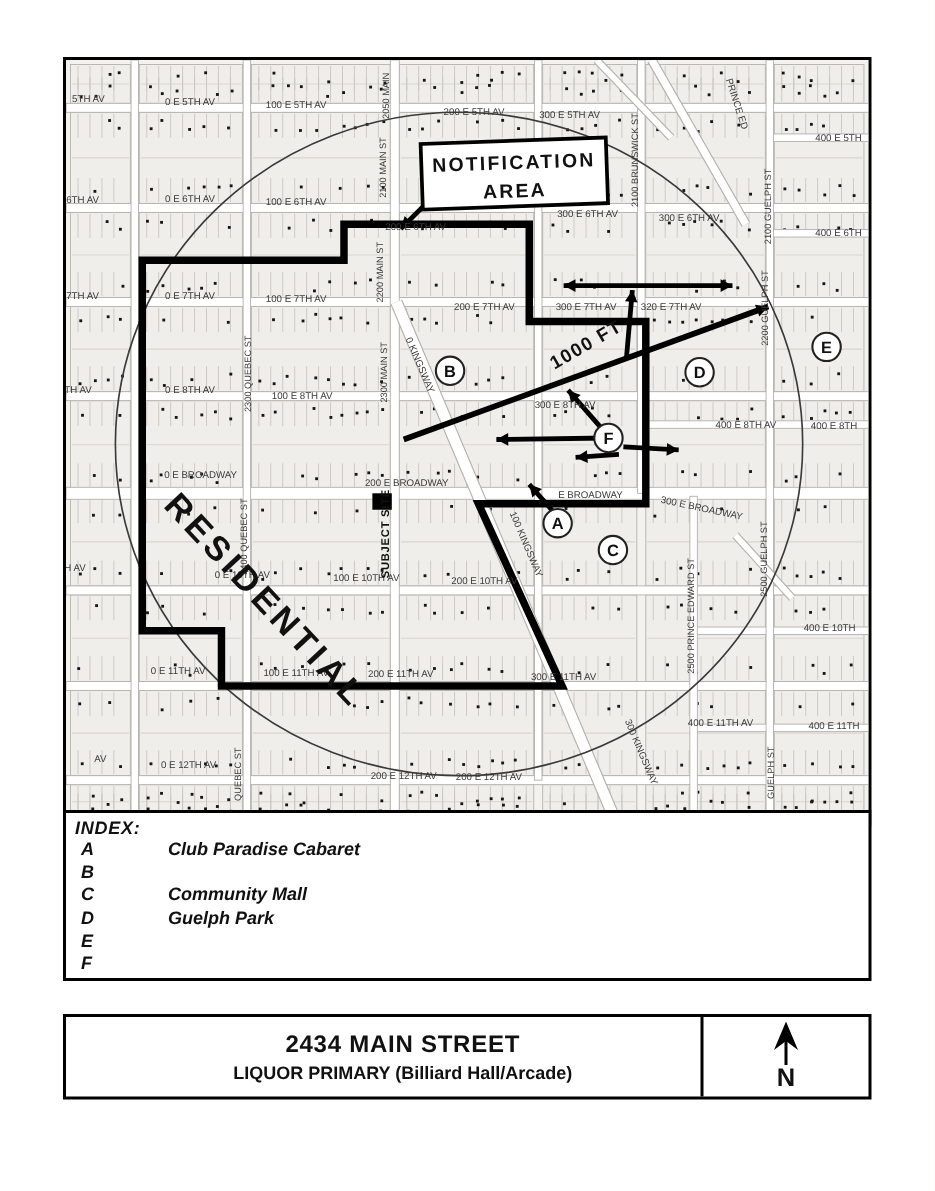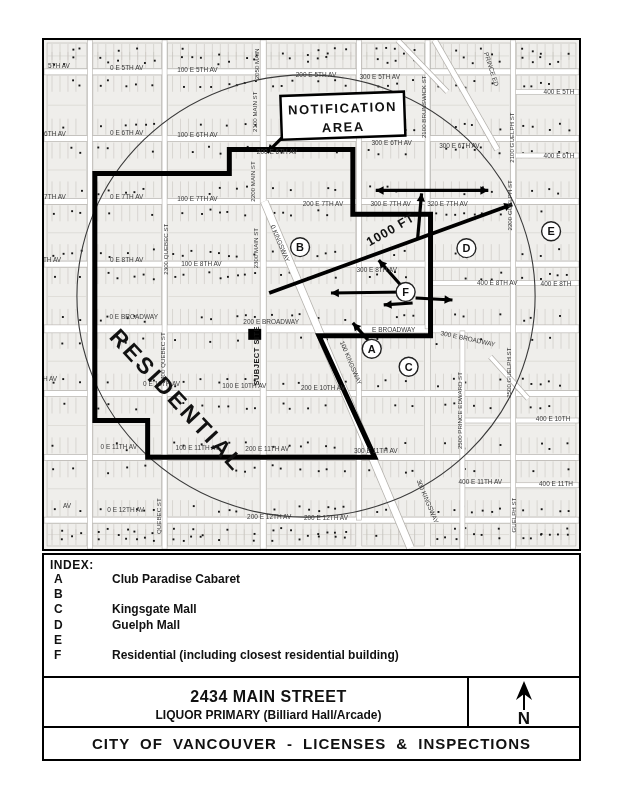--- a/index.html
+++ b/index.html
@@ -1,20 +1,20 @@
 <!DOCTYPE html>
 <html><head>
 <meta charset="utf-8">
 <style>
   html,body{margin:0;padding:0;background:#fff;}
   .page{position:relative;width:623px;height:794px;background:#fff;
         font-family:"Liberation Sans",sans-serif;color:#111;overflow:hidden;}
   .panel{position:absolute;left:42px;width:539px;border:2px solid #000;box-sizing:border-box;background:#fff;}
   .map-panel{top:38px;height:513px;padding:0;overflow:hidden;}
-  .index-panel{top:553px;height:138px;padding:3px 6px;}
+  .index-panel{top:540px;height:114px;padding:3px 6px;font-style:italic;}
   .index-title{font-weight:bold;font-size:12px;letter-spacing:.5px;}
   .index-row{display:flex;font-weight:bold;font-size:12px;line-height:15.2px;}
   .index-key{width:58px;padding-left:4px;flex:none;}
   .title-panel{top:676px;height:57px;display:flex;padding-left:26px;}
   .title-main{flex:1;display:flex;flex-direction:column;justify-content:center;align-items:center;}
   .addr{font-size:16px;font-weight:bold;letter-spacing:.5px;}
   .subt{font-size:12px;font-weight:bold;margin-top:2px;text-align:right;}
   .north-box{width:110px;border-left:2px solid #000;display:flex;flex-direction:column;
              align-items:center;justify-content:center;}
   .north-label{font-size:17px;font-weight:bold;margin-top:-2px;}
@@ -1818,44 +1818,42 @@
     <div id="index-rows">
         <div class="index-row">
           <span class="index-key">A</span>
           <span>Club Paradise Cabaret</span>
         </div>
         <div class="index-row">
           <span class="index-key">B</span>
         </div>
         <div class="index-row">
           <span class="index-key">C</span>
-          <span>Kingsgate Mall</span>
+          <span>Community Mall</span>
         </div>
         <div class="index-row">
           <span class="index-key">D</span>
-          <span>Guelph Mall</span>
+          <span>Guelph Park</span>
         </div>
         <div class="index-row">
           <span class="index-key">E</span>
         </div>
         <div class="index-row">
           <span class="index-key">F</span>
-          <span>Residential (including closest residential building)</span>
         </div>
       </div>
   </div>
 
   <div class="panel title-panel">
     <div class="title-main">
       <div class="addr">2434 MAIN STREET</div>
       <div class="subt">LIQUOR PRIMARY (Billiard Hall/Arcade)</div>
     </div>
     <div class="north-box">
       <svg width="26" height="30" viewBox="0 0 26 30">
         <polygon points="13,0 5,19 13,13 21,19" fill="#000"></polygon>
         <rect x="12" y="13" width="2" height="16" fill="#000"></rect>
       </svg>
       <div class="north-label">N</div>
     </div>
   </div>
 
-  <div class="panel banner-panel">CITY OF  VANCOUVER -  LICENSES &amp; INSPECTIONS</div>
 </div>
 
 </body></html>

